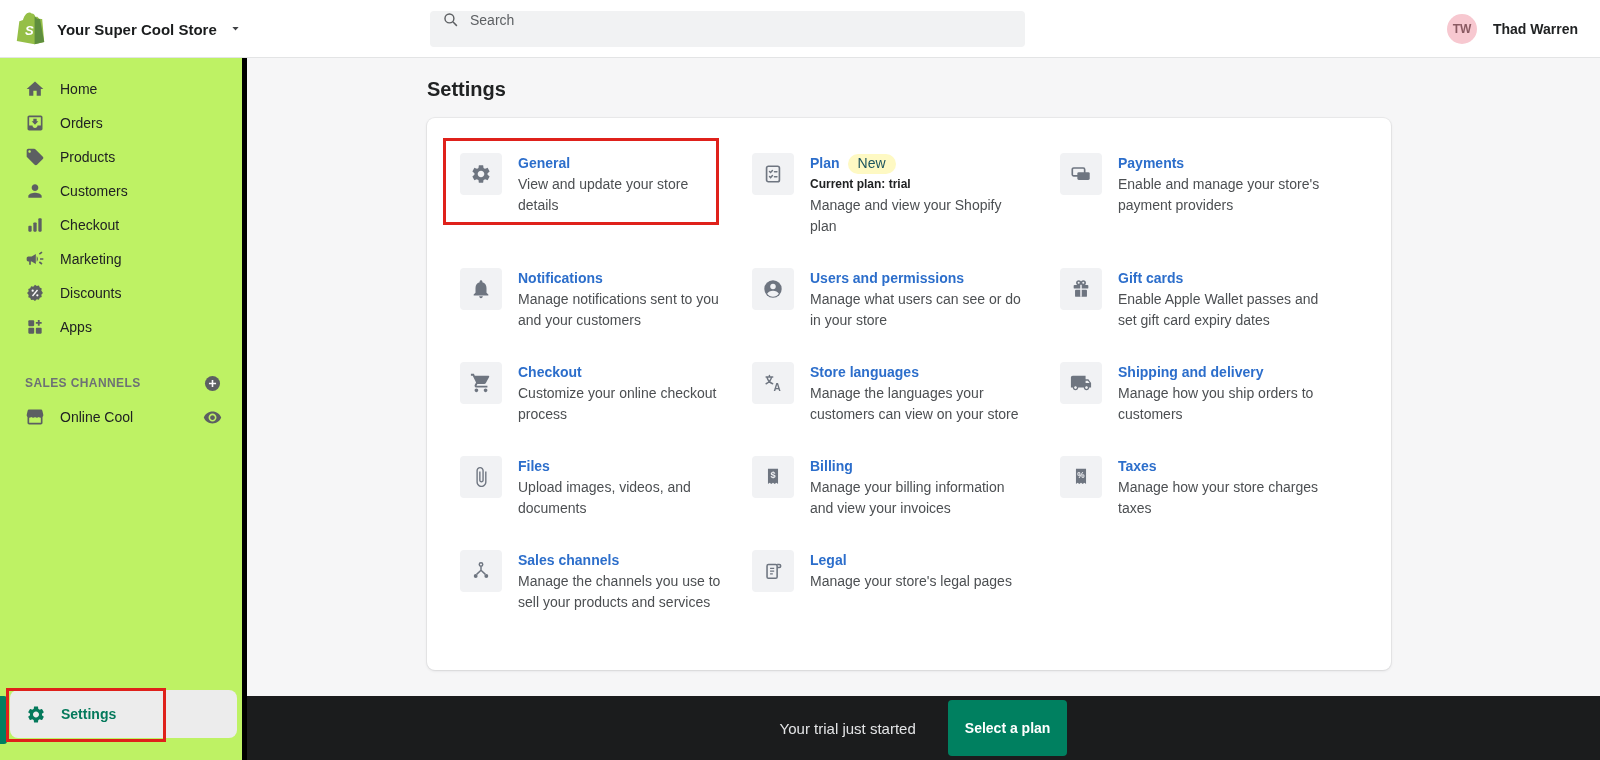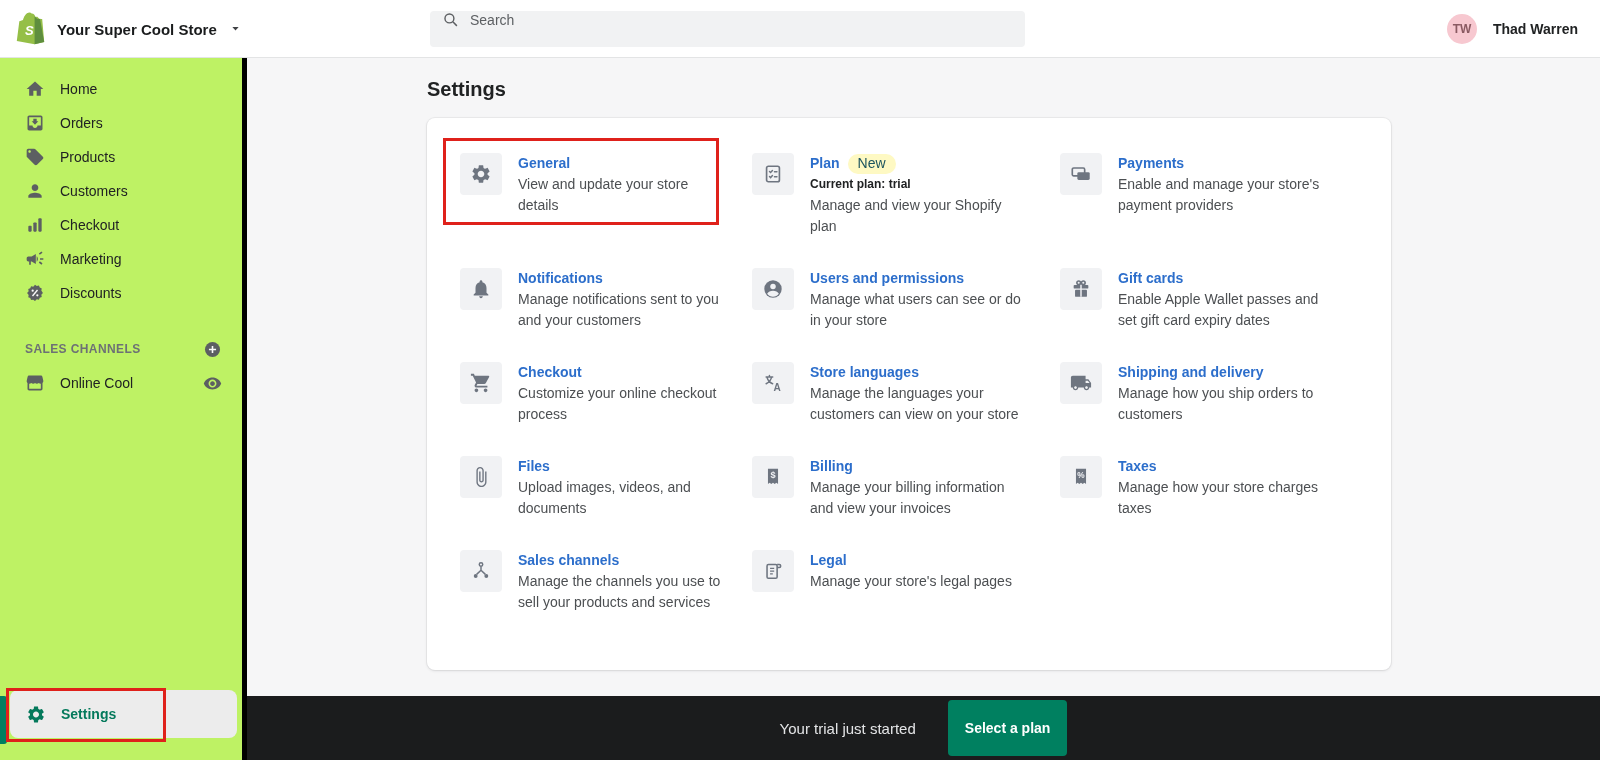--- a/index.html
+++ b/index.html
@@ -173,20 +173,31 @@
         <span class="nav-icon">
           <svg viewBox="0 0 24 24" fill="currentColor" xmlns="http://www.w3.org/2000/svg">
             <path d="M12 2l2.1 1.6 2.6-.5 1 2.4 2.4 1-.5 2.6L21.5 12l-1.9 2.1.5 2.6-2.4 1-1 2.4-2.6-.5L12 21.5 9.9 20l-2.6.5-1-2.4-2.4-1 .5-2.6L2.5 12l1.9-2.1-.5-2.6 2.4-1 1-2.4 2.6.5z"></path>
             <path d="M9 15.6l6-7.2" stroke="#fbfbfb" stroke-width="1.6" fill="none"></path>
             <circle cx="9.2" cy="9.2" r="1.35" fill="#fbfbfb"></circle>
             <circle cx="14.8" cy="14.8" r="1.35" fill="#fbfbfb"></circle>
           </svg>
         </span>
         <span class="nav-label">Discounts</span>
       </div>
+      <div class="nav-item">
+        <span class="nav-icon">
+          <svg viewBox="0 0 24 24" fill="currentColor" xmlns="http://www.w3.org/2000/svg">
+            <rect x="4" y="4" width="7" height="7" rx="1"></rect>
+            <rect x="4" y="13" width="7" height="7" rx="1"></rect>
+            <rect x="13" y="13" width="7" height="7" rx="1"></rect>
+            <path d="M16.5 3.5v7M13 7h7" stroke="currentColor" stroke-width="2.2" fill="none"></path>
+          </svg>
+        </span>
+        <span class="nav-label">Apps</span>
+      </div>
     </div>
 
   <div class="sales-header">
     <span class="sales-title">SALES CHANNELS</span>
     <span class="icon-btn">
         <svg viewBox="0 0 24 24" fill="currentColor" xmlns="http://www.w3.org/2000/svg">
           <circle cx="12" cy="12" r="9.5"></circle>
           <path d="M12 7.5v9M7.5 12h9" stroke="#fbfbfb" stroke-width="2" fill="none"></path>
         </svg>
       </span>

